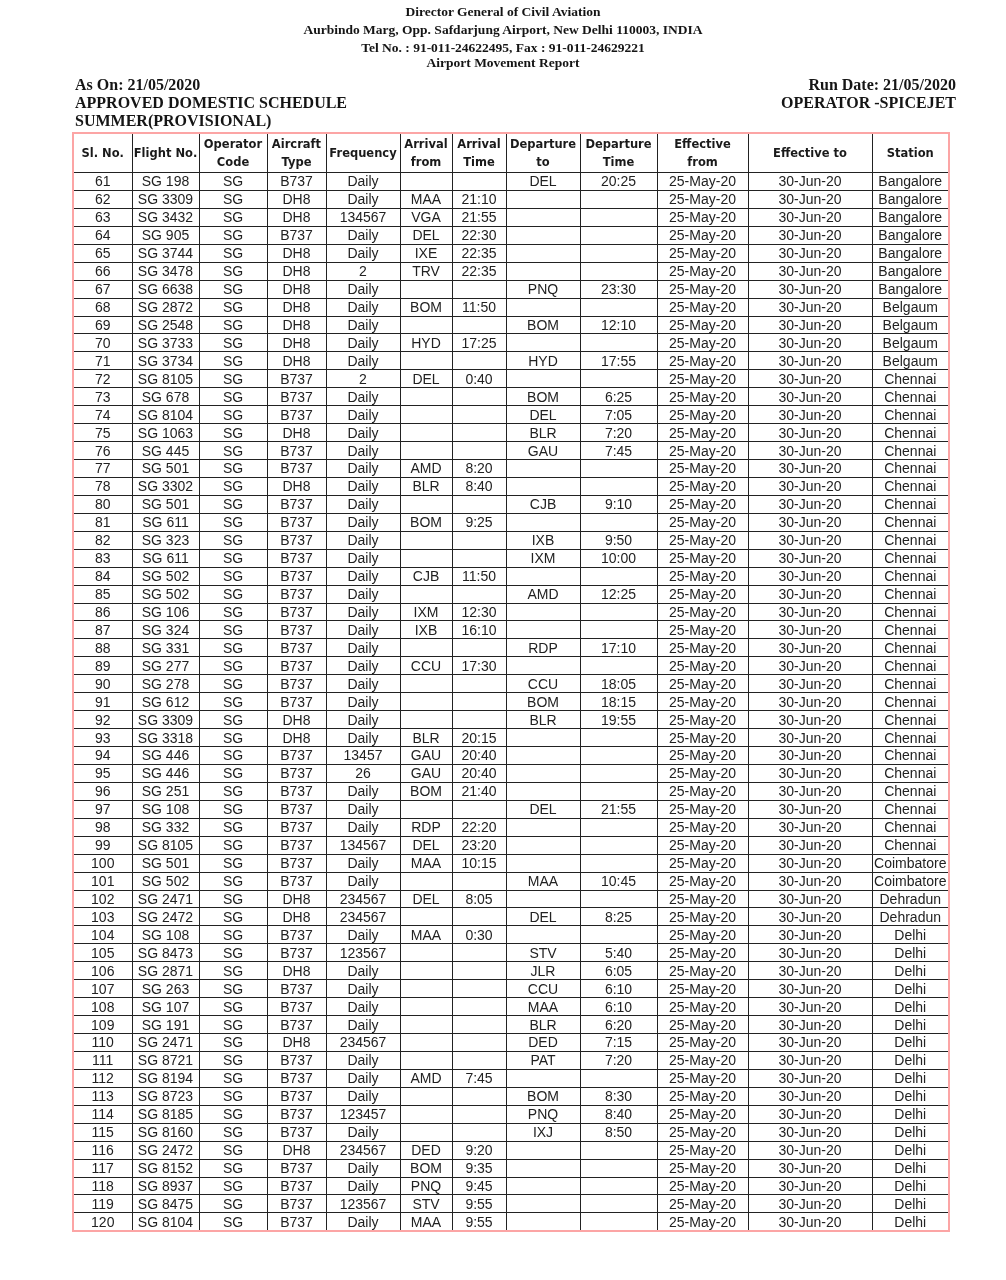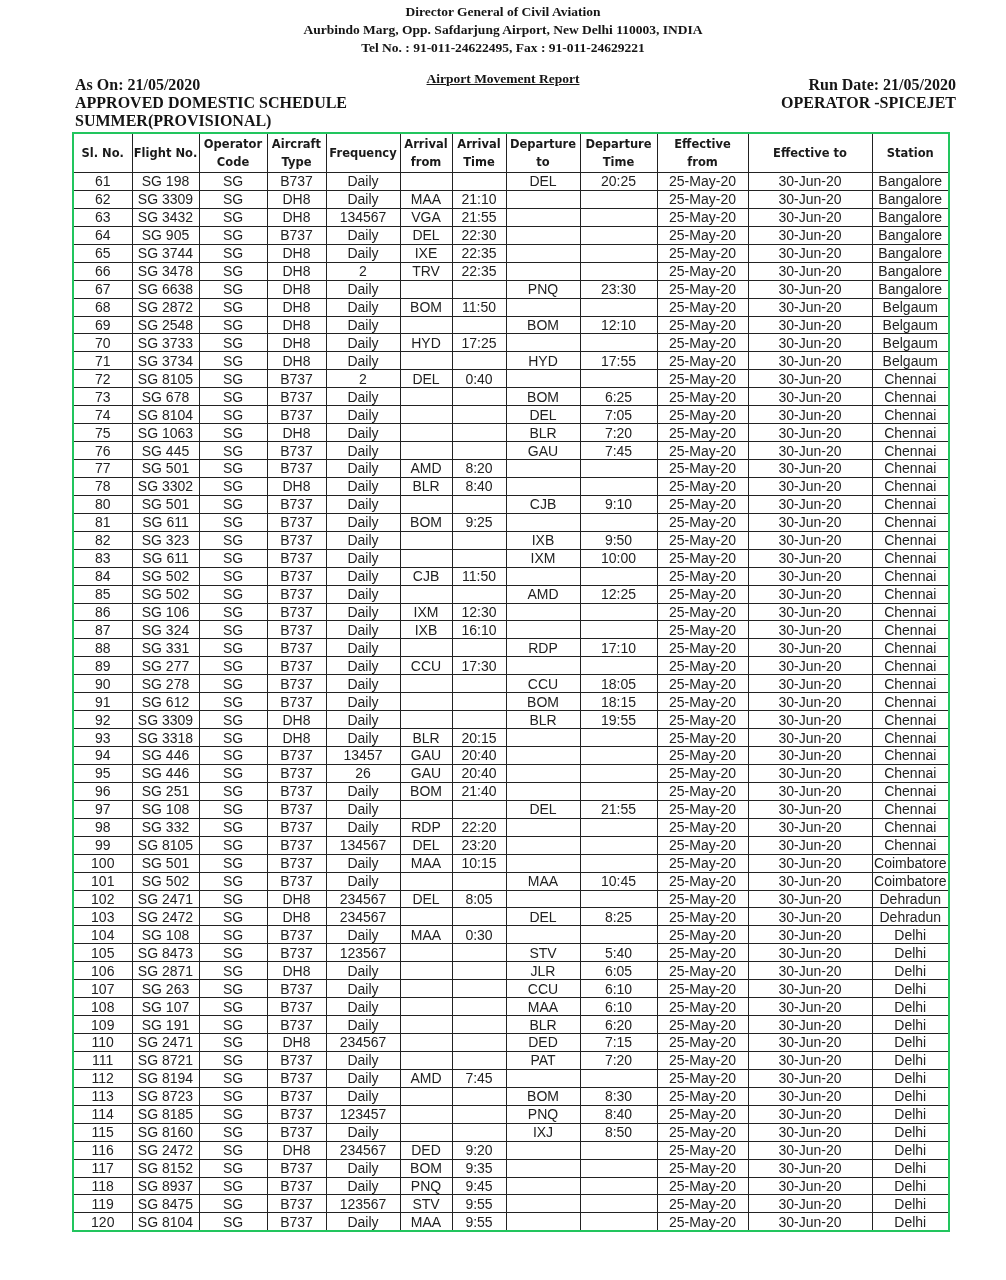--- a/index.html
+++ b/index.html
@@ -2,36 +2,36 @@
 <html><head>
 <meta charset="utf-8">
 <style>
   html, body { margin: 0; padding: 0; background: #ffffff; }
   body { width: 1006px; height: 1280px; position: relative; overflow: hidden; color: #111; }
   .hdr { position: absolute; left: 0; width: 1006px; text-align: center;
          font-family: "Liberation Serif", serif; font-weight: bold; font-size: 13.5px; color: #151515; }
   .hdr.l1 { top: 4px; }
   .hdr.l2 { top: 22px; }
   .hdr.l3 { top: 40px; }
-  .hdr.l4 { top: 71px; text-decoration: underline; }
+  .hdr.l4 { top: 55px; }
   .meta { position: absolute; font-family: "Liberation Serif", serif; font-weight: bold;
           font-size: 16px; color: #151515; white-space: nowrap; }
   .meta.left { left: 75px; }
   .meta.right { right: 50px; text-align: right; }
   .r1 { top: 76px; } .r2 { top: 94px; } .r3 { top: 112px; }
 
   table.sched { position: absolute; left: 72px; top: 132px; border-collapse: collapse;
                 font-family: "Liberation Sans", sans-serif; font-size: 14px; color: #222;
                 table-layout: fixed; }
   table.sched th, table.sched td { border: 1.5px solid #222; text-align: center; padding: 0;
                                    overflow: hidden; white-space: nowrap; }
   table.sched th { font-family: "DejaVu Sans", sans-serif; font-weight: bold; font-size: 11.5px;
                    line-height: 18px; height: 38px; vertical-align: middle; color: #1a1a1a; }
   table.sched td { height: 16.95px; line-height: 16px; }
-  table.sched { border: 2px solid #22c55e; }
+  table.sched { border: 2px solid #fca5a5; }
 </style>
 </head>
 <body>
 
 <div class="hdr l1">Director General of Civil Aviation</div>
 <div class="hdr l2">Aurbindo Marg, Opp. Safdarjung Airport, New Delhi 110003, INDIA</div>
 <div class="hdr l3">Tel No. : 91-011-24622495, Fax : 91-011-24629221</div>
 <div class="hdr l4">Airport Movement Report</div>
 
 <div class="meta left r1">As On:  21/05/2020</div>

